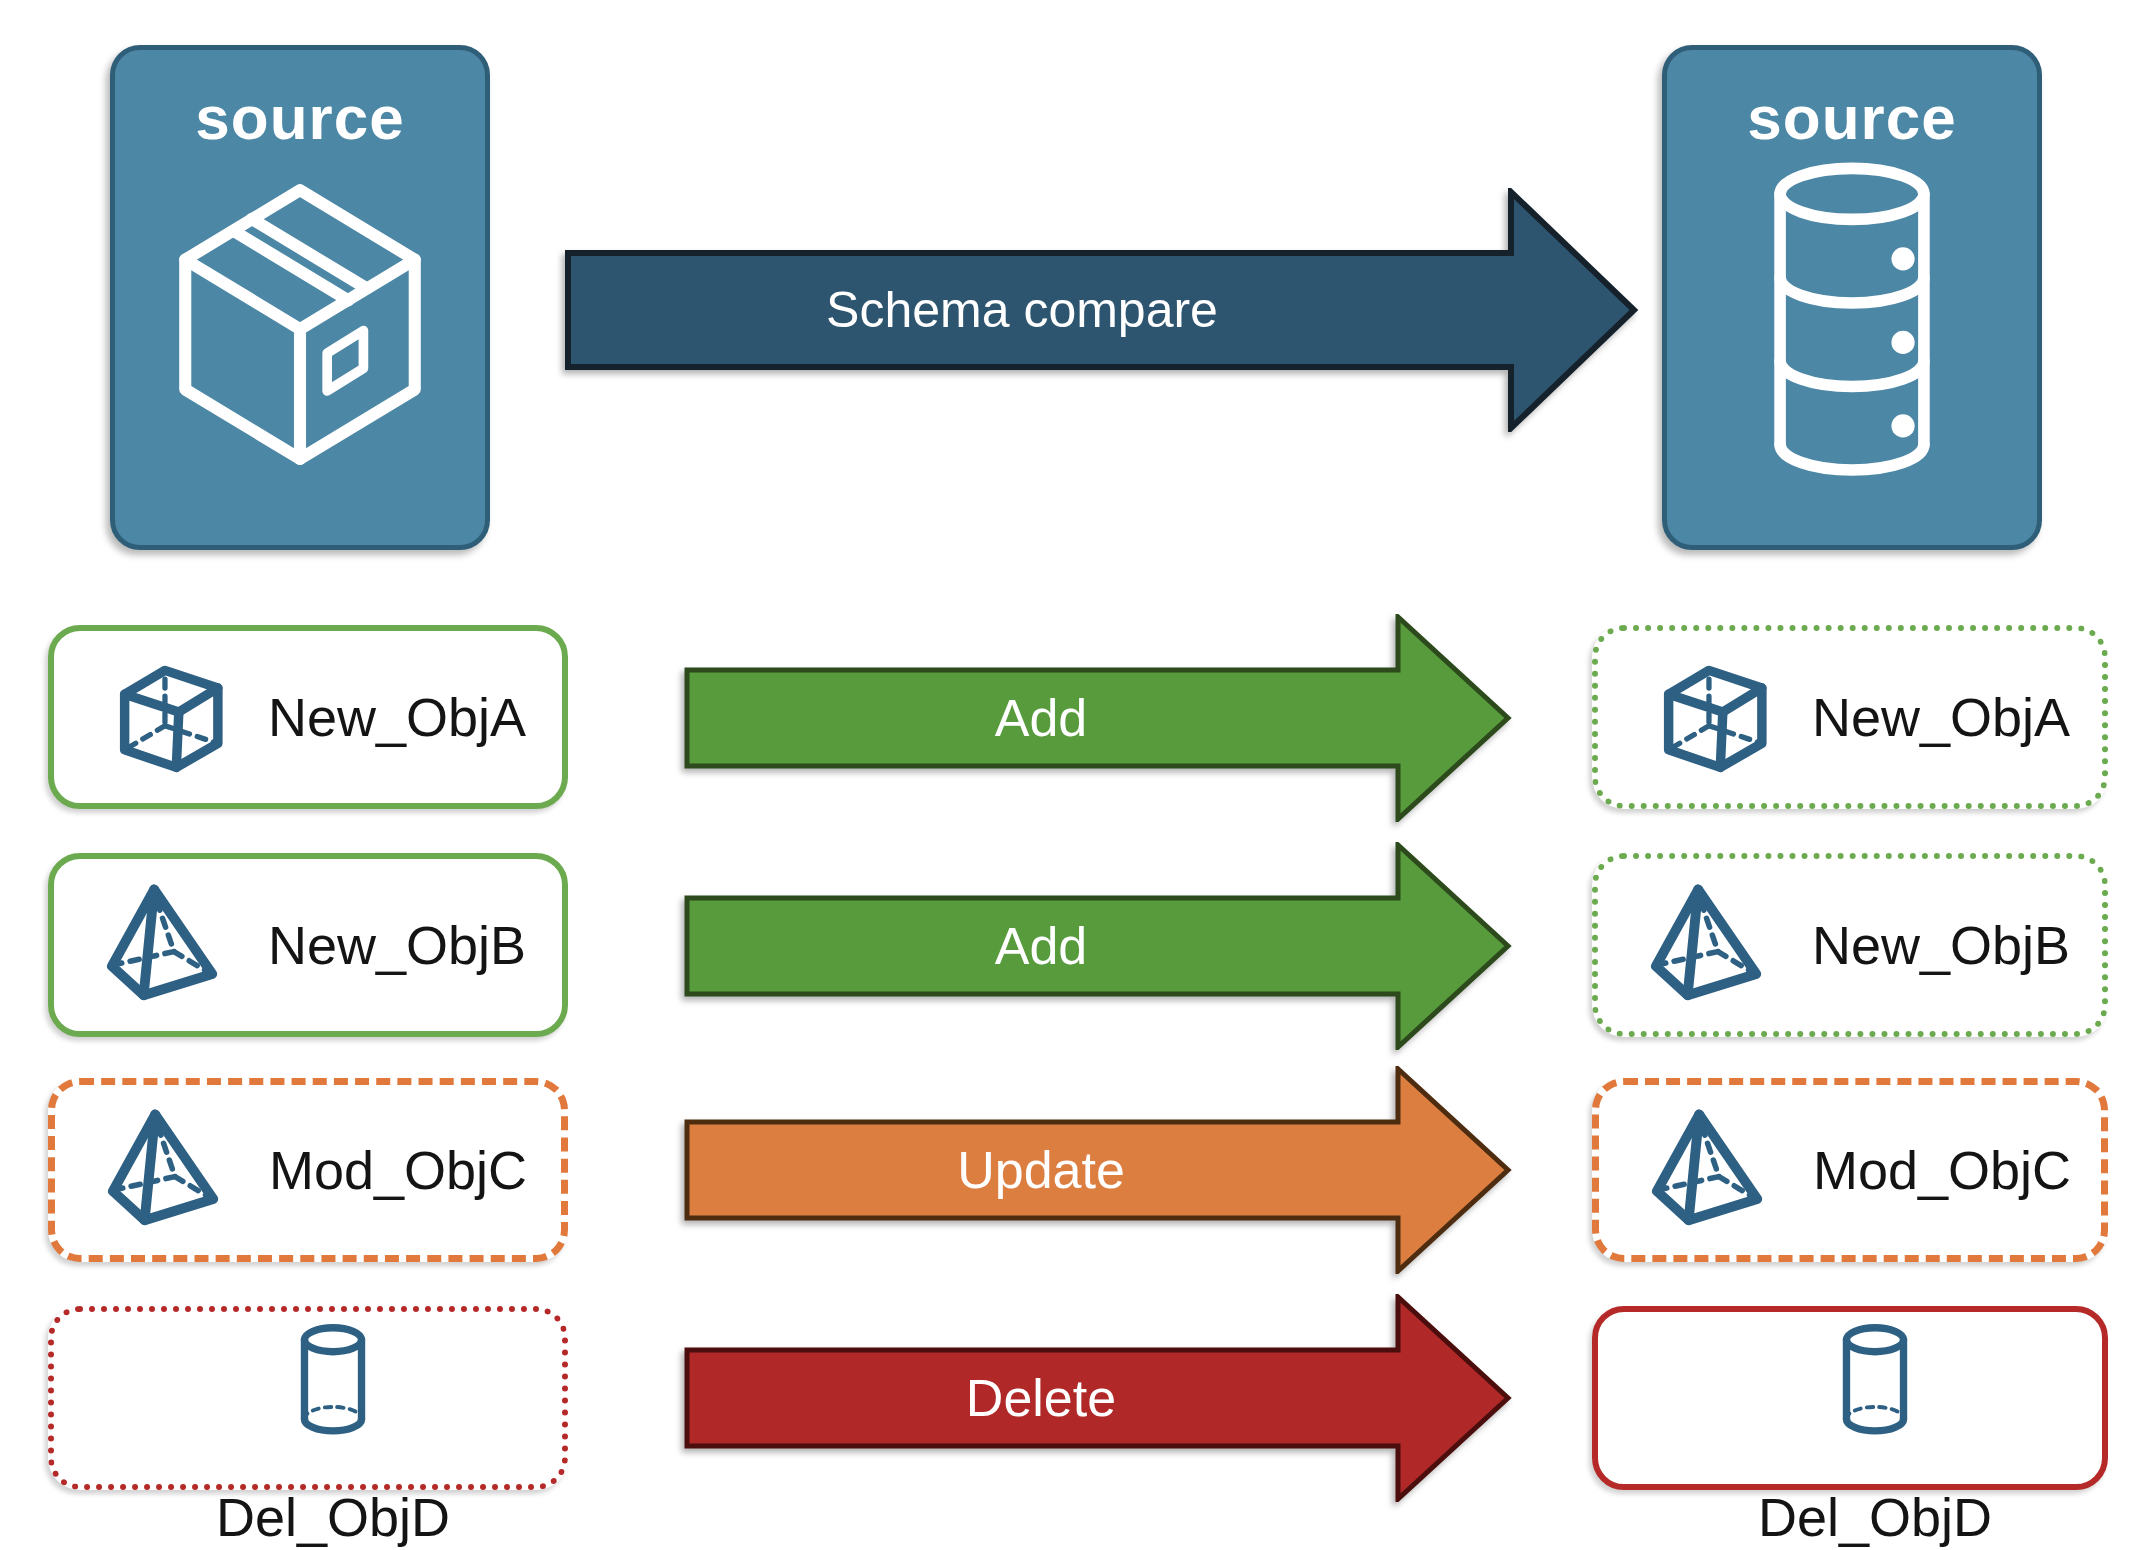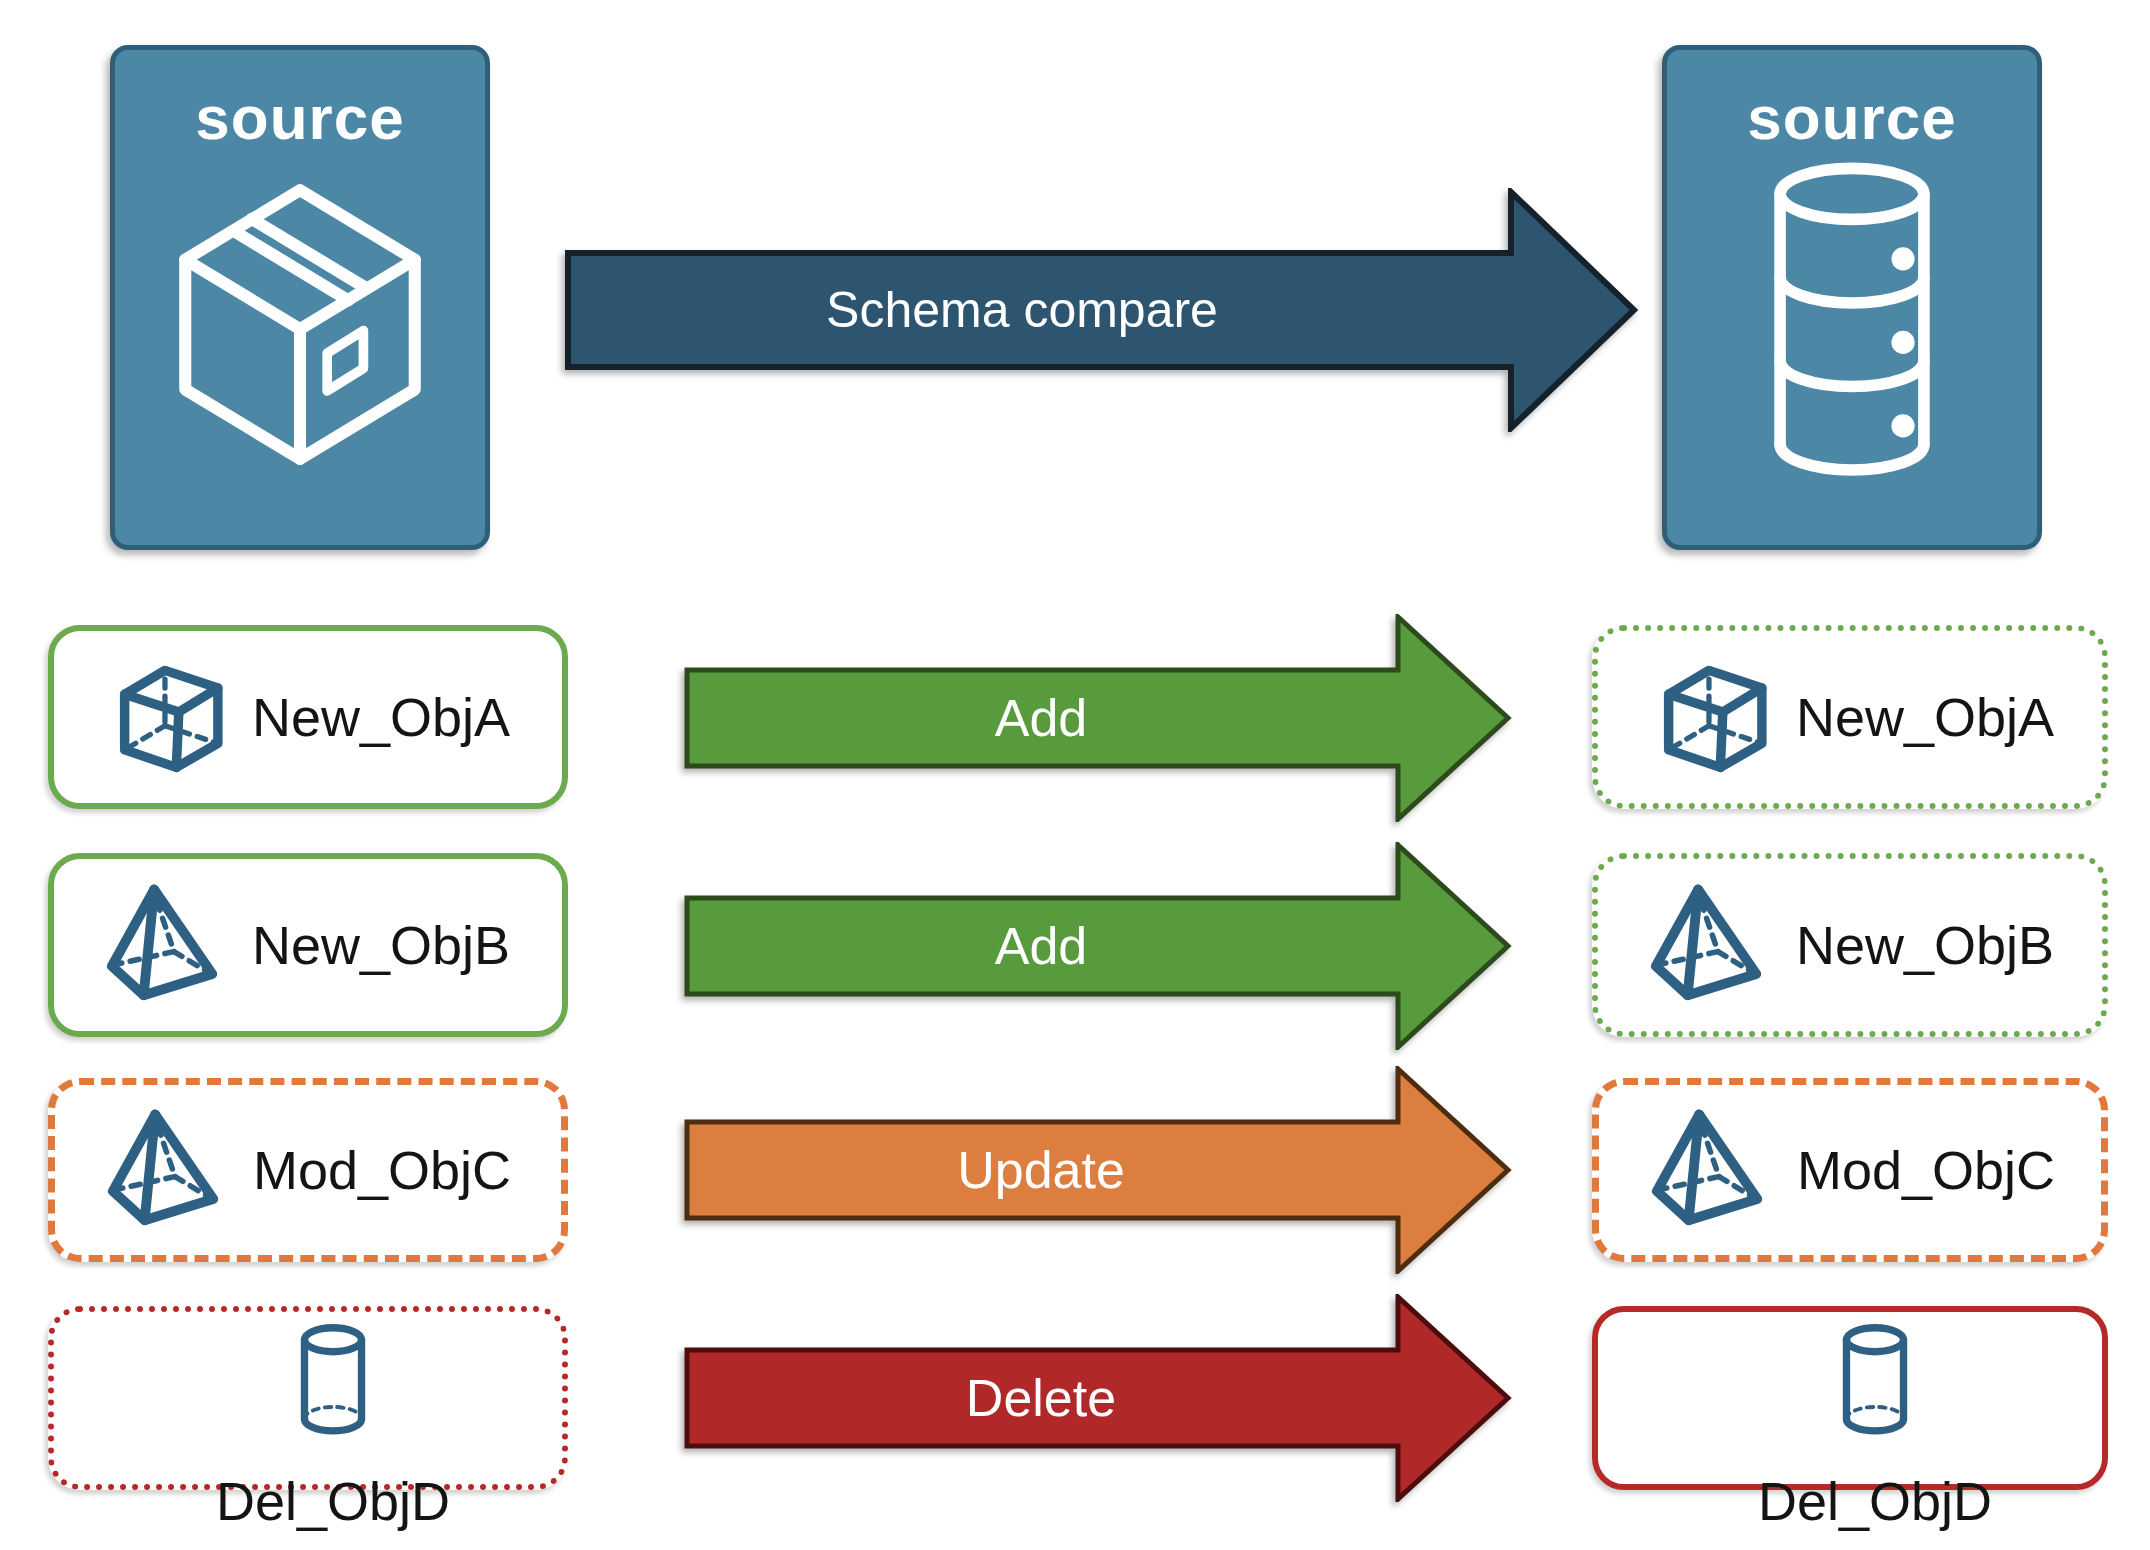--- a/index.html
+++ b/index.html
@@ -22,21 +22,21 @@
   html,body{margin:0;padding:0;background:#fff;}
   .canvas{
     position:relative;width:2150px;height:1550px;background:#fff;overflow:hidden;
     font-family:"Liberation Sans",sans-serif;
   }
   
   .card{
     position:absolute;top:45px;width:380px;height:505px;
     background:var(--card-fill);
     border:5px solid var(--card-border);
-    border-radius:18px;
+    border-radius:30px;
     box-sizing:border-box;
     box-shadow:-4px 5px 7px rgba(0,0,0,.28);
   }
   .card.source{left:110px;}
   .card.target{left:1662px;}
   .card-title{
     text-align:center;margin-top:32px;
     font-size:62px;font-weight:bold;color:#fff;letter-spacing:1px;
   }
   .card-icon{display:block;margin:16px auto 0;}
@@ -59,21 +59,21 @@
   .row-arrow.a-update polygon{fill:var(--orange-fill);stroke:var(--orange-border);stroke-width:5;}
   .row-arrow.a-delete polygon{fill:var(--red-fill);   stroke:var(--red-border);  stroke-width:5;}
   .row-arrow.r1{top:614px;} .row-arrow.r2{top:842px;}
   .row-arrow.r3{top:1066px;} .row-arrow.r4{top:1294px;}
 
   
   .obj-box{
     position:absolute;width:520px;height:184px;
     background:#fff;border-radius:32px;box-sizing:border-box;
     display:flex;align-items:center;
-    padding-left:50px;gap:16px;
+    padding-left:50px;gap:32px;
     box-shadow:-3px 4px 5px rgba(0,0,0,.18);
   }
   .obj-box.left{left:48px;}
   .obj-box.right{left:1592px;width:516px;}
   .obj-box.r1{top:625px;} .obj-box.r2{top:853px;}
   .obj-box.r3{top:1078px;} .obj-box.r4{top:1306px;flex-direction:column;}
   .b-solid-green {border:6px solid  var(--green-box);}
   .b-dotted-green{border:6px dotted var(--green-box);}
   .b-dashed-orange{border:7px dashed var(--orange-box);}
   .b-dotted-red  {border:6px dotted var(--red-box);}

